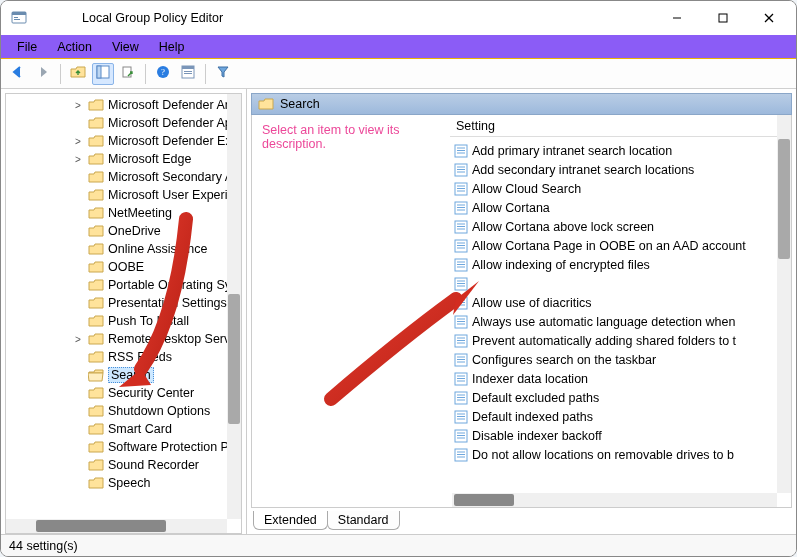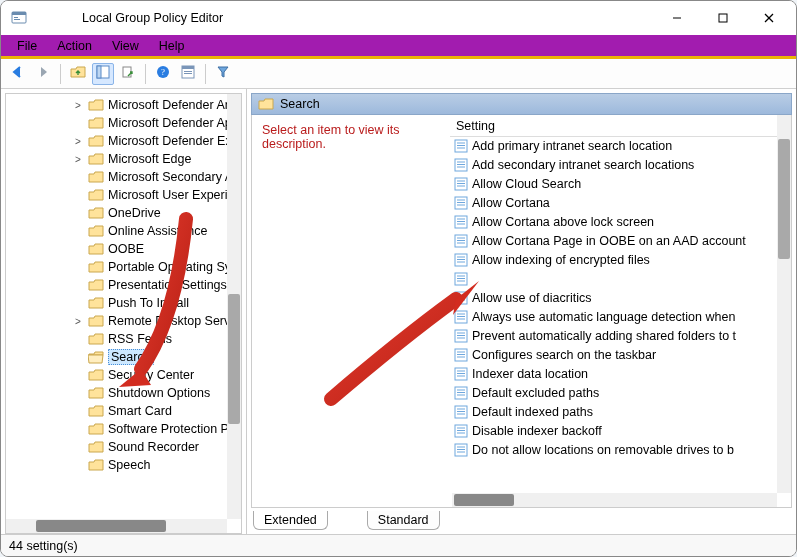--- a/index.html
+++ b/index.html
@@ -33,22 +33,22 @@
   .titlebar .app-icon { width: 16px; height: 16px; margin-right: 8px; display:flex;align-items:center;justify-content:center;}
   .titlebar .title { flex: 1; font-size: 12.5px; color: #000; margin-left: 47px; }
   .win-controls { display: flex; }
   .win-btn { width: 46px; height: 30px; display: flex; align-items: center; justify-content: center; color:#000;}
   .menubar {
     height: 24px;
     display: flex;
     align-items: center;
     padding: 0 6px;
     gap: 0;
-    border-bottom: 3px solid #eab308;
-    background:#a21caf;
+    border-bottom: 1px solid #eab308;
+    background:#8b5cf6;
   }
   .menu-item { padding: 3px 10px; font-size: 12.5px; }
   .toolbar {
     height: 30px;
     display: flex;
     align-items: center;
     padding: 2px 6px;
     gap: 3px;
     border-bottom: 1px solid #d0d0d0;
     background: #fdfdfd;
@@ -156,21 +156,21 @@
     border:1px solid #ccc;
     border-top:none;
     background:#fff;
     min-height:0;
     position:relative;
   }
   .desc-col {
     width:198px;
     padding:8px 10px;
     font-size:12.5px;
-    color:#b91c1c;
+    color:#ec4899;
     border-right:none;
   }
   .settings-col {
     flex:1;
     display:flex;
     flex-direction:column;
     min-width:0;
   }
   .col-header {
     height:22px;
@@ -182,21 +182,21 @@
     background:#fff;
   }
   .settings-list {
     flex:1;
     overflow:hidden;
     position:relative;
     padding-top:2px;
   }
   .setting-row {
     display:flex;
-    align-items:flex-start;
+    align-items:flex-end;
     height:19px;
     padding-left:4px;
     font-size:12.5px;
     white-space:nowrap;
     gap:4px;
   }
   .setting-icon{width:14px;height:14px;flex:none;}
   .right-vscroll {
     position:absolute;
     right:0; top:0; bottom:14px;
@@ -219,21 +219,20 @@
     left:2px; width:60px;
     background:#888; border-radius:2px;
   }
   .tabs-row {
     height:22px;
     display:flex;
     align-items:flex-end;
     background:#fff;
     border-top:none;
     padding-left:2px;
-    gap:40px;
   }
   .tab {
     padding:2px 10px;
     font-size:12.5px;
     border:1px solid #aaa;
     border-top:none;
     border-bottom-left-radius:6px;
     border-bottom-right-radius:6px;
     background:#fdfdfd;
     margin-right:-1px;
@@ -392,20 +391,26 @@
             <div class="tree-node">
               <span class="folder-icon"><svg width="16" height="14" viewBox="0 0 16 14">
                   <path d="M1 4 h5 l1 -2 h8 v10 h-14 z" fill="#ffe39b" stroke="#caa74e"></path>
                 </svg></span>
               <span>Microsoft User Experienc</span>
             </div>
             <div class="tree-node">
               <span class="folder-icon"><svg width="16" height="14" viewBox="0 0 16 14">
                   <path d="M1 4 h5 l1 -2 h8 v10 h-14 z" fill="#ffe39b" stroke="#caa74e"></path>
                 </svg></span>
+              <span>NetMeeting</span>
+            </div>
+            <div class="tree-node">
+              <span class="folder-icon"><svg width="16" height="14" viewBox="0 0 16 14">
+                  <path d="M1 4 h5 l1 -2 h8 v10 h-14 z" fill="#ffe39b" stroke="#caa74e"></path>
+                </svg></span>
               <span>OneDrive</span>
             </div>
             <div class="tree-node">
               <span class="folder-icon"><svg width="16" height="14" viewBox="0 0 16 14">
                   <path d="M1 4 h5 l1 -2 h8 v10 h-14 z" fill="#ffe39b" stroke="#caa74e"></path>
                 </svg></span>
               <span>Online Assistance</span>
             </div>
             <div class="tree-node">
               <span class="folder-icon"><svg width="16" height="14" viewBox="0 0 16 14">

